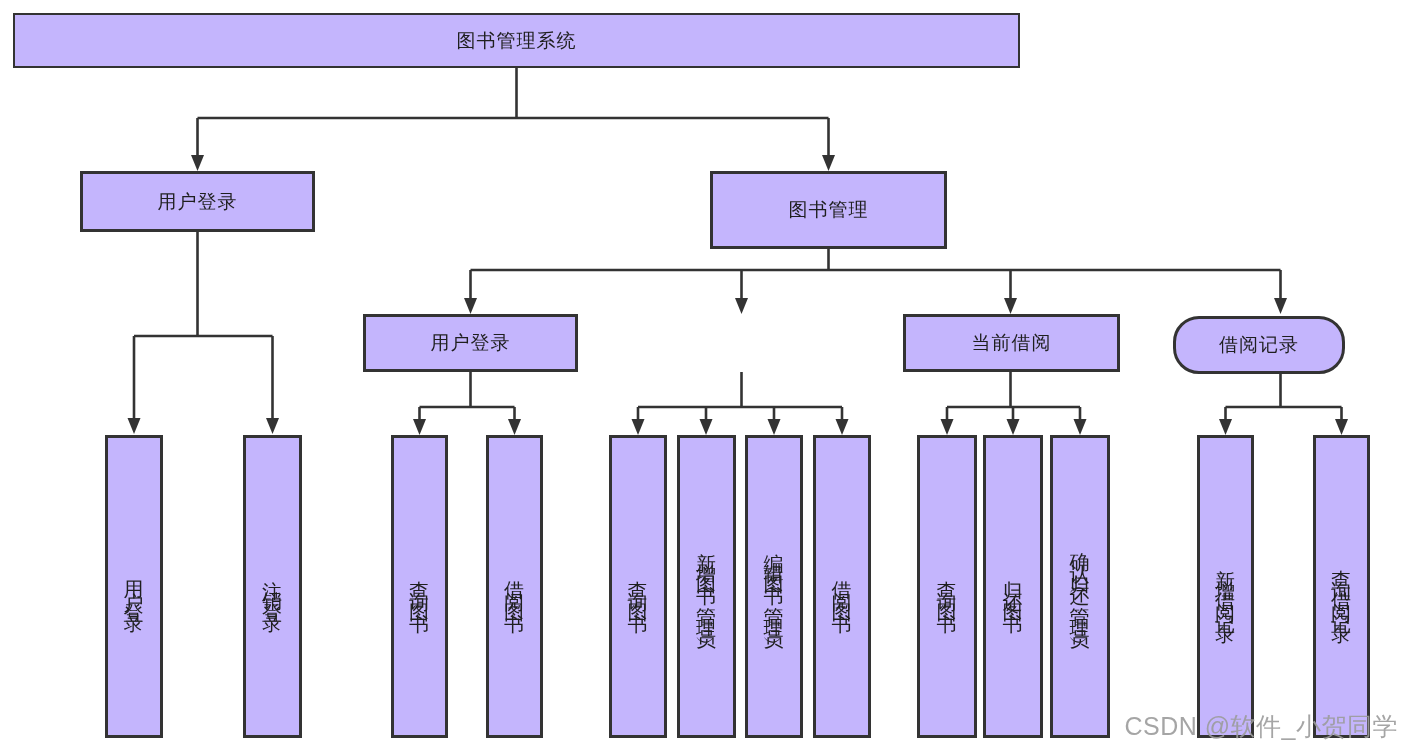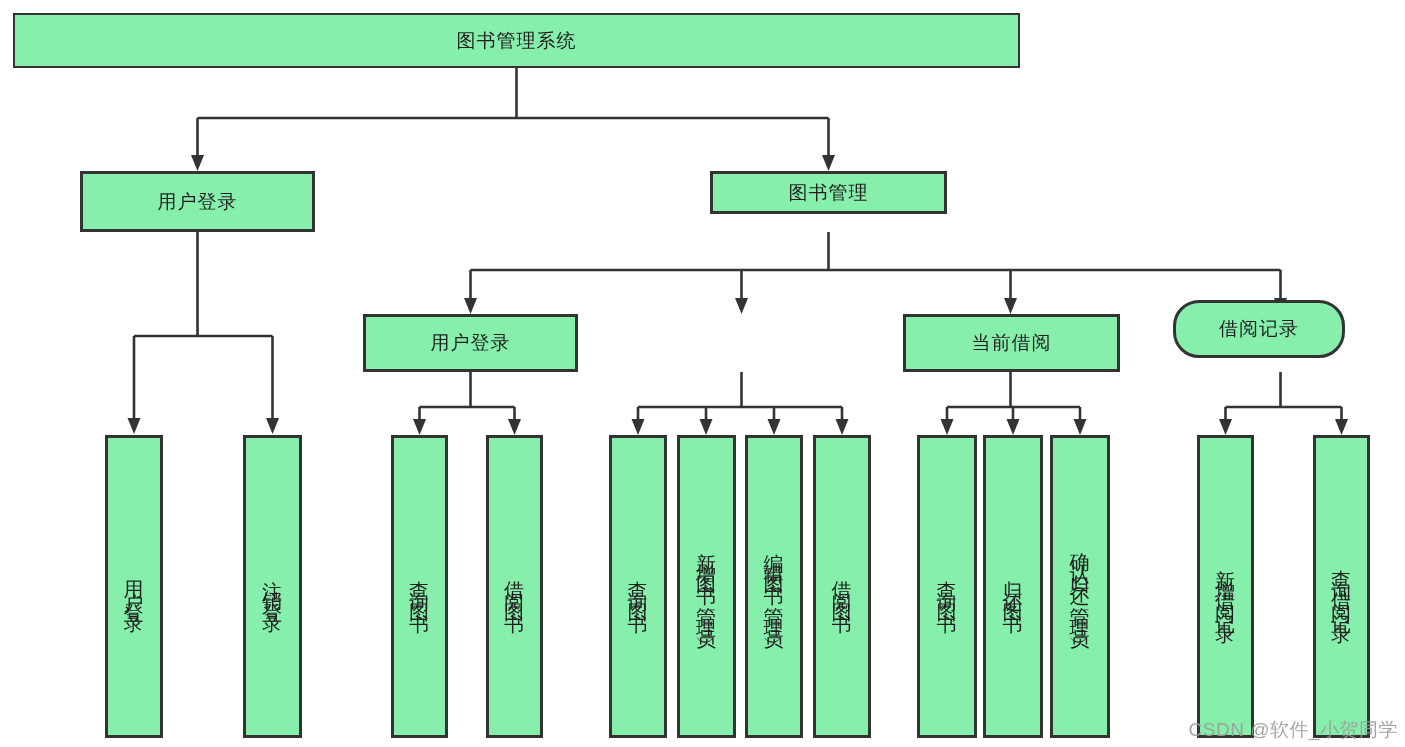--- a/index.html
+++ b/index.html
@@ -6,41 +6,41 @@
   #canvas{
     position:relative;
     width:1405px;height:747px;
     background:#ffffff;
     font-family:"Liberation Sans","DejaVu Sans",sans-serif;
     overflow:hidden;
   }
   #wires{position:absolute;left:0;top:0;z-index:1;}
   .box{
     position:absolute;
-    background:#86efac;
+    background:#c4b5fd;
     border:3px solid #333333;
     box-sizing:border-box;
     display:flex;align-items:center;justify-content:center;
     color:#1f1f1f;
     z-index:2;
   }
   .hlabel{font-size:19px;letter-spacing:1px;white-space:nowrap;}
   .root{border-width:2px;}
   .vbox .vtext{
     writing-mode:vertical-rl;
     text-orientation:mixed;
     font-size:20px;
     letter-spacing:11px;
     line-height:1;
     white-space:nowrap;
   }
   #watermark{
     position:absolute;
     right:7px;bottom:4px;
-    font-size:19px;
+    font-size:25px;
     color:rgba(155,155,155,0.9);
     letter-spacing:0.5px;
     z-index:3;
     white-space:nowrap;
   }
   .stroke{stroke:#333333;stroke-width:2.6;fill:none;}
   .arrowhead{fill:#333333;stroke:none;}
 </style>
 </head>
 <body>
@@ -123,31 +123,31 @@
     </g>
   </svg>
 
   <div class="box root" style="left:13px;top:13px;width:1007px;height:55px;">
     <span class="hlabel">图书管理系统</span>
   </div>
 
   <div class="box" style="left:80px;top:171px;width:235px;height:61px;">
     <span class="hlabel">用户登录</span>
   </div>
-  <div class="box" style="left:710px;top:171px;width:237px;height:43px;">
+  <div class="box" style="left:710px;top:171px;width:237px;height:78px;">
     <span class="hlabel">图书管理</span>
   </div>
 
   <div class="box" style="left:363px;top:314px;width:215px;height:58px;">
     <span class="hlabel">用户登录</span>
   </div>
   <div class="box" style="left:903px;top:314px;width:217px;height:58px;">
     <span class="hlabel">当前借阅</span>
   </div>
-  <div class="box" style="left:1173px;top:300px;width:172px;height:58px;border-radius:26px;">
+  <div class="box" style="left:1173px;top:316px;width:172px;height:58px;border-radius:26px;">
     <span class="hlabel">借阅记录</span>
   </div>
 
   <div class="box vbox" style="left:105px;top:435px;width:58px;height:303px;">
     <span class="vtext">用户登录</span>
   </div>
   <div class="box vbox" style="left:243px;top:435px;width:59px;height:303px;">
     <span class="vtext">注销登录</span>
   </div>
 

